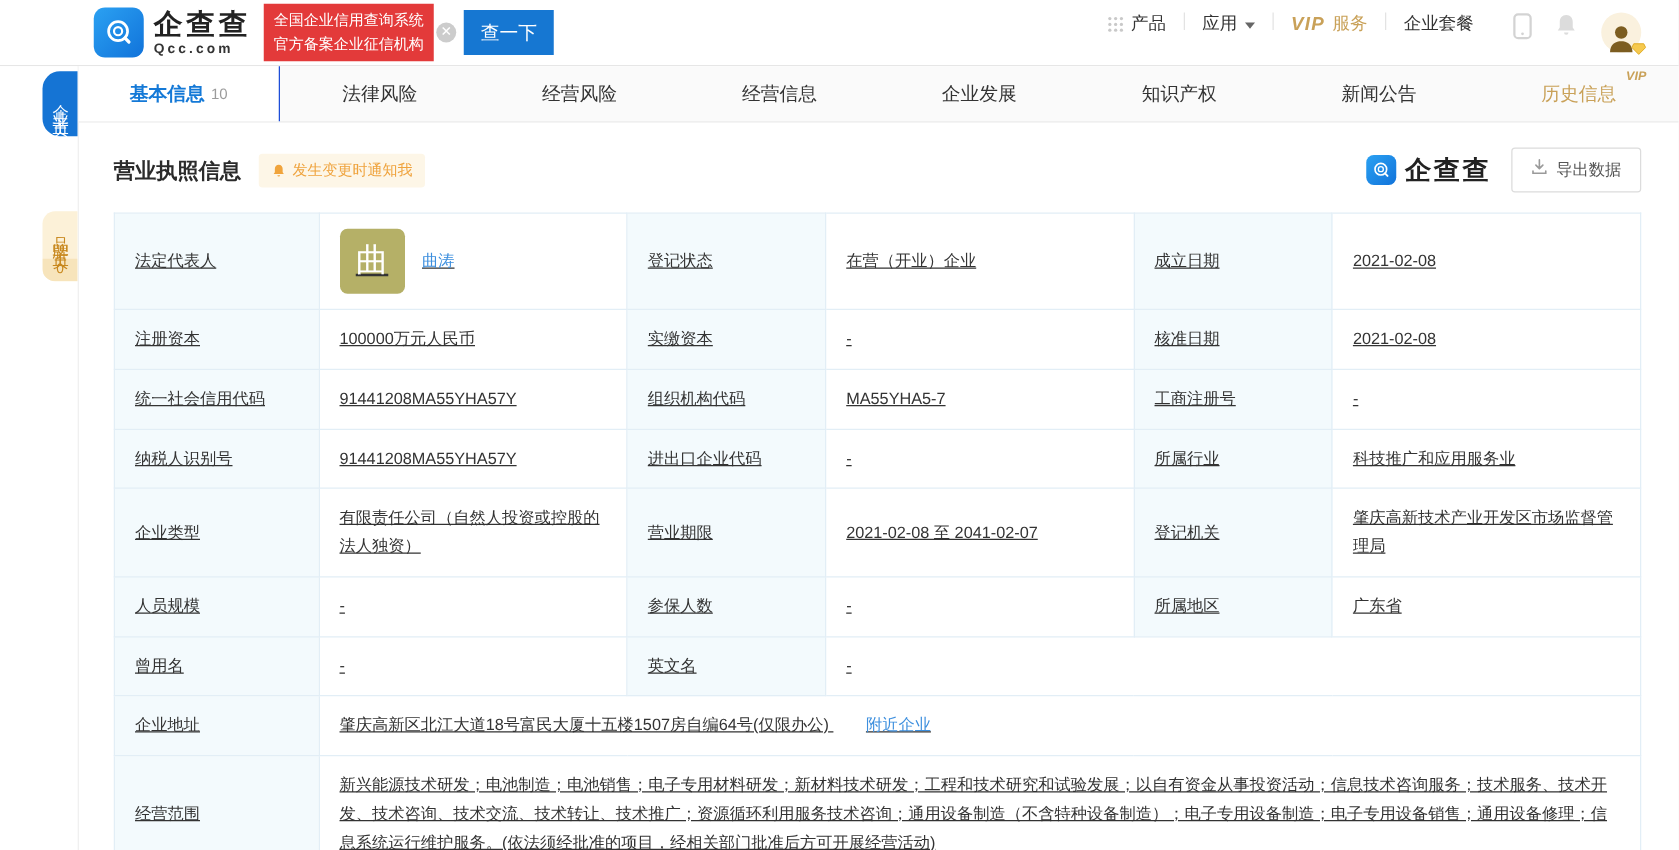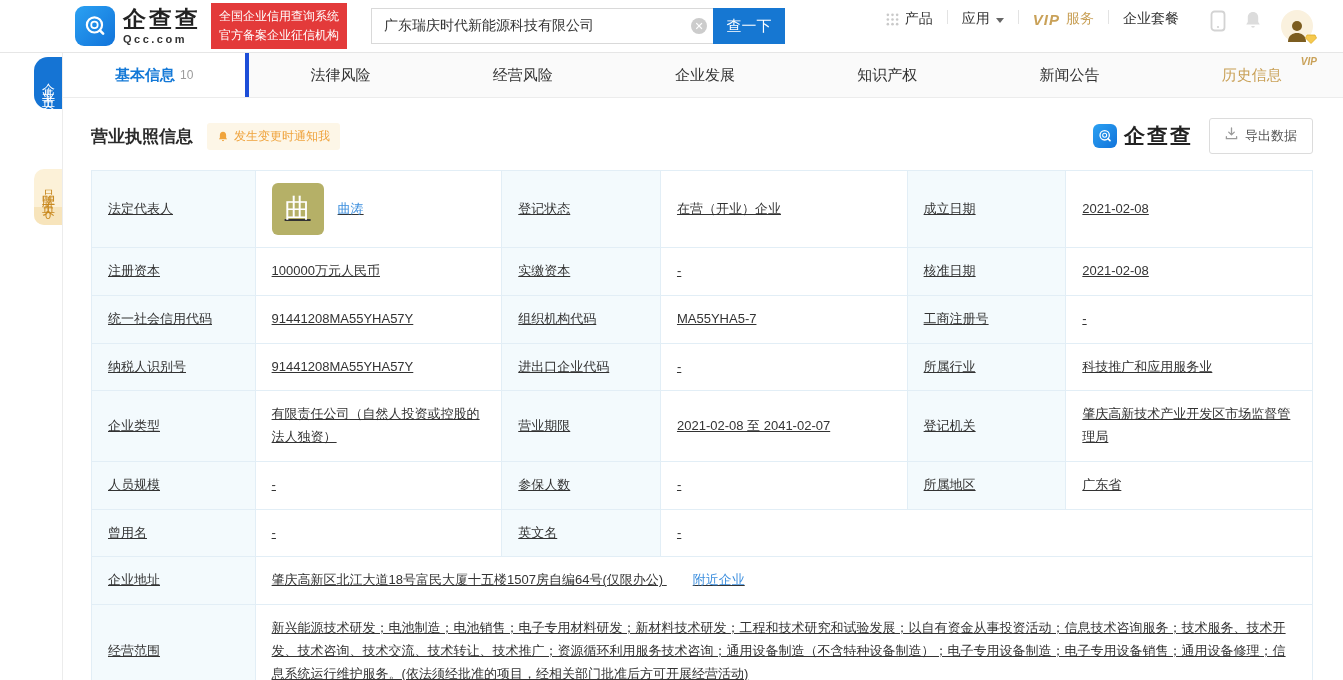--- a/index.html
+++ b/index.html
@@ -35,21 +35,21 @@
   .side-tab-company .vtext { writing-mode:vertical-rl; font-size:13px; letter-spacing:5px; margin:0 auto; }
   .side-tab-brand { position:absolute; top:116px; right:0; width:28px; background:#fcf1d8; color:#c8881e; border-radius:10px 0 0 10px; text-align:center; overflow:hidden; cursor:pointer; }
   .side-tab-brand .vtext { writing-mode:vertical-rl; font-size:13px; letter-spacing:5px; margin:10px auto 8px; }
   .side-tab-brand .cnt { display:block; background:#f7e4bb; font-size:11px; padding:2px 0 4px; color:#c8881e; }
 
   .main { flex:1; border-left:1px solid #ececec; background:#fff; }
 
   
   .tabbar { display:flex; height:45px; background:#fafafa; border-bottom:1px solid #ececec; }
   .tab { flex:1; display:flex; align-items:center; justify-content:center; gap:5px; font-size:15px; color:#333; cursor:pointer; position:relative; }
-  .tab.active { background:#fff; color:#1479d7; font-weight:bold; border-right:4px solid #1d4ed8; }
+  .tab.active { background:#fff; color:#1479d7; font-weight:bold; border-right:1px solid #1d4ed8; }
   .tab .tab-cnt { font-size:12px; color:#9b9b9b; font-weight:normal; }
   .tab.gold { color:#c9a158; }
   .tab .viptag { position:absolute; top:3px; right:26px; color:#c9a158; font-size:10px; font-style:italic; font-weight:bold; }
 
   
   .sec-head { display:flex; align-items:center; padding:20px 30px 16px 28px; }
   .sec-title { font-size:17px; font-weight:bold; color:#2b2b2b; }
   .notify-badge { margin-left:14px; background:#fdf6e7; color:#efa33d; font-size:12px; padding:5px 10px; border-radius:3px; display:flex; align-items:center; gap:5px; cursor:pointer;justify-content:center; }
   .sec-spacer { flex:1; }
   .wm { display:flex; align-items:center; gap:7px; margin-right:16px; }
@@ -81,21 +81,20 @@
   <div class="logo-txt">
     <div class="logo-name">企查查</div>
     <div class="logo-domain">Qcc.com</div>
   </div>
   <div class="cert-badge">
     <div>全国企业信用查询系统</div>
     <div>官方备案企业征信机构</div>
   </div>
 
   <div class="search-wrap">
-    <input class="search-input" type="text" value="广东瑞庆时代新能源科技有限公司" style="">
     <span class="clear-btn">✕</span>
     <button class="search-btn">查一下</button>
   </div>
 
   <div class="hnav">
     <div class="hnav-item">
       <svg width="13" height="13" viewBox="0 0 14 14">
         <g fill="#c9c9c9">
           <circle cx="2" cy="2" r="1.4"></circle>
             <circle cx="7" cy="2" r="1.4"></circle>
@@ -165,20 +164,23 @@
     <div class="tabbar">
       <div class="tab active">
         <span>基本信息</span>
         <span class="tab-cnt">10</span>
       </div>
       <div class="tab">
         <span>法律风险</span>
       </div>
       <div class="tab">
         <span>经营风险</span>
+      </div>
+      <div class="tab">
+        <span>经营信息</span>
       </div>
       <div class="tab">
         <span>企业发展</span>
       </div>
       <div class="tab">
         <span>知识产权</span>
       </div>
       <div class="tab">
         <span>新闻公告</span>
       </div>

